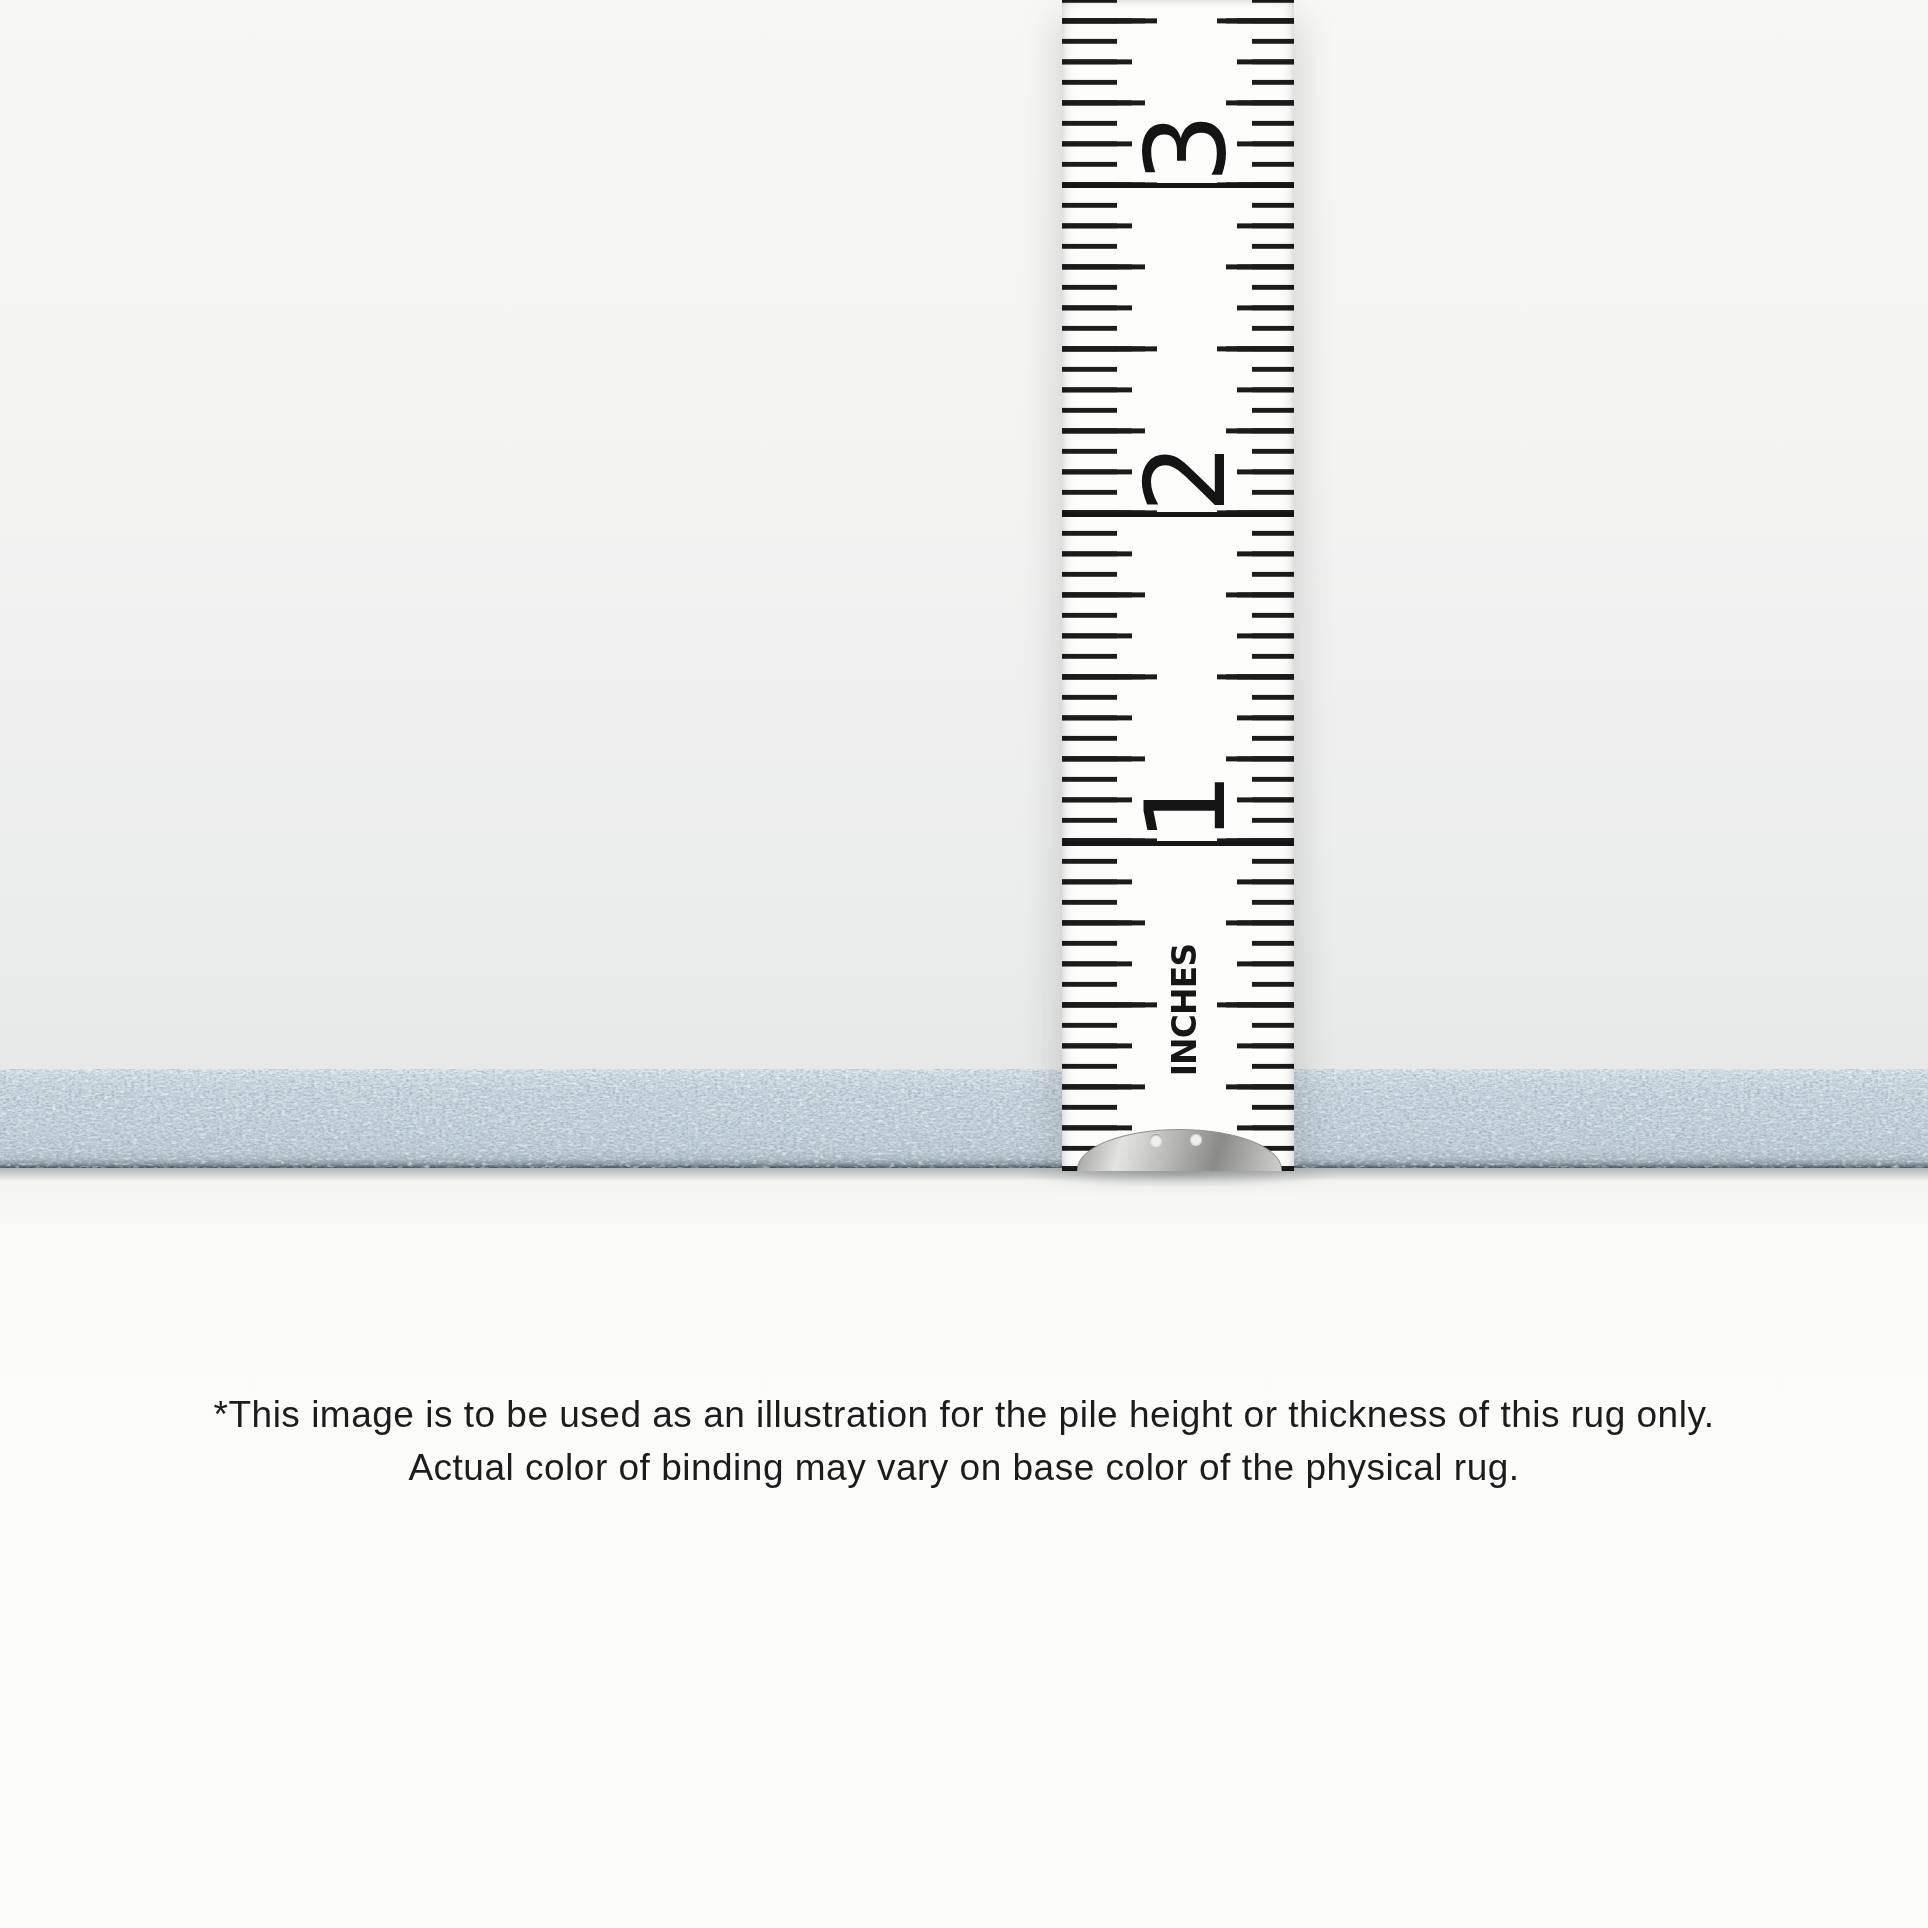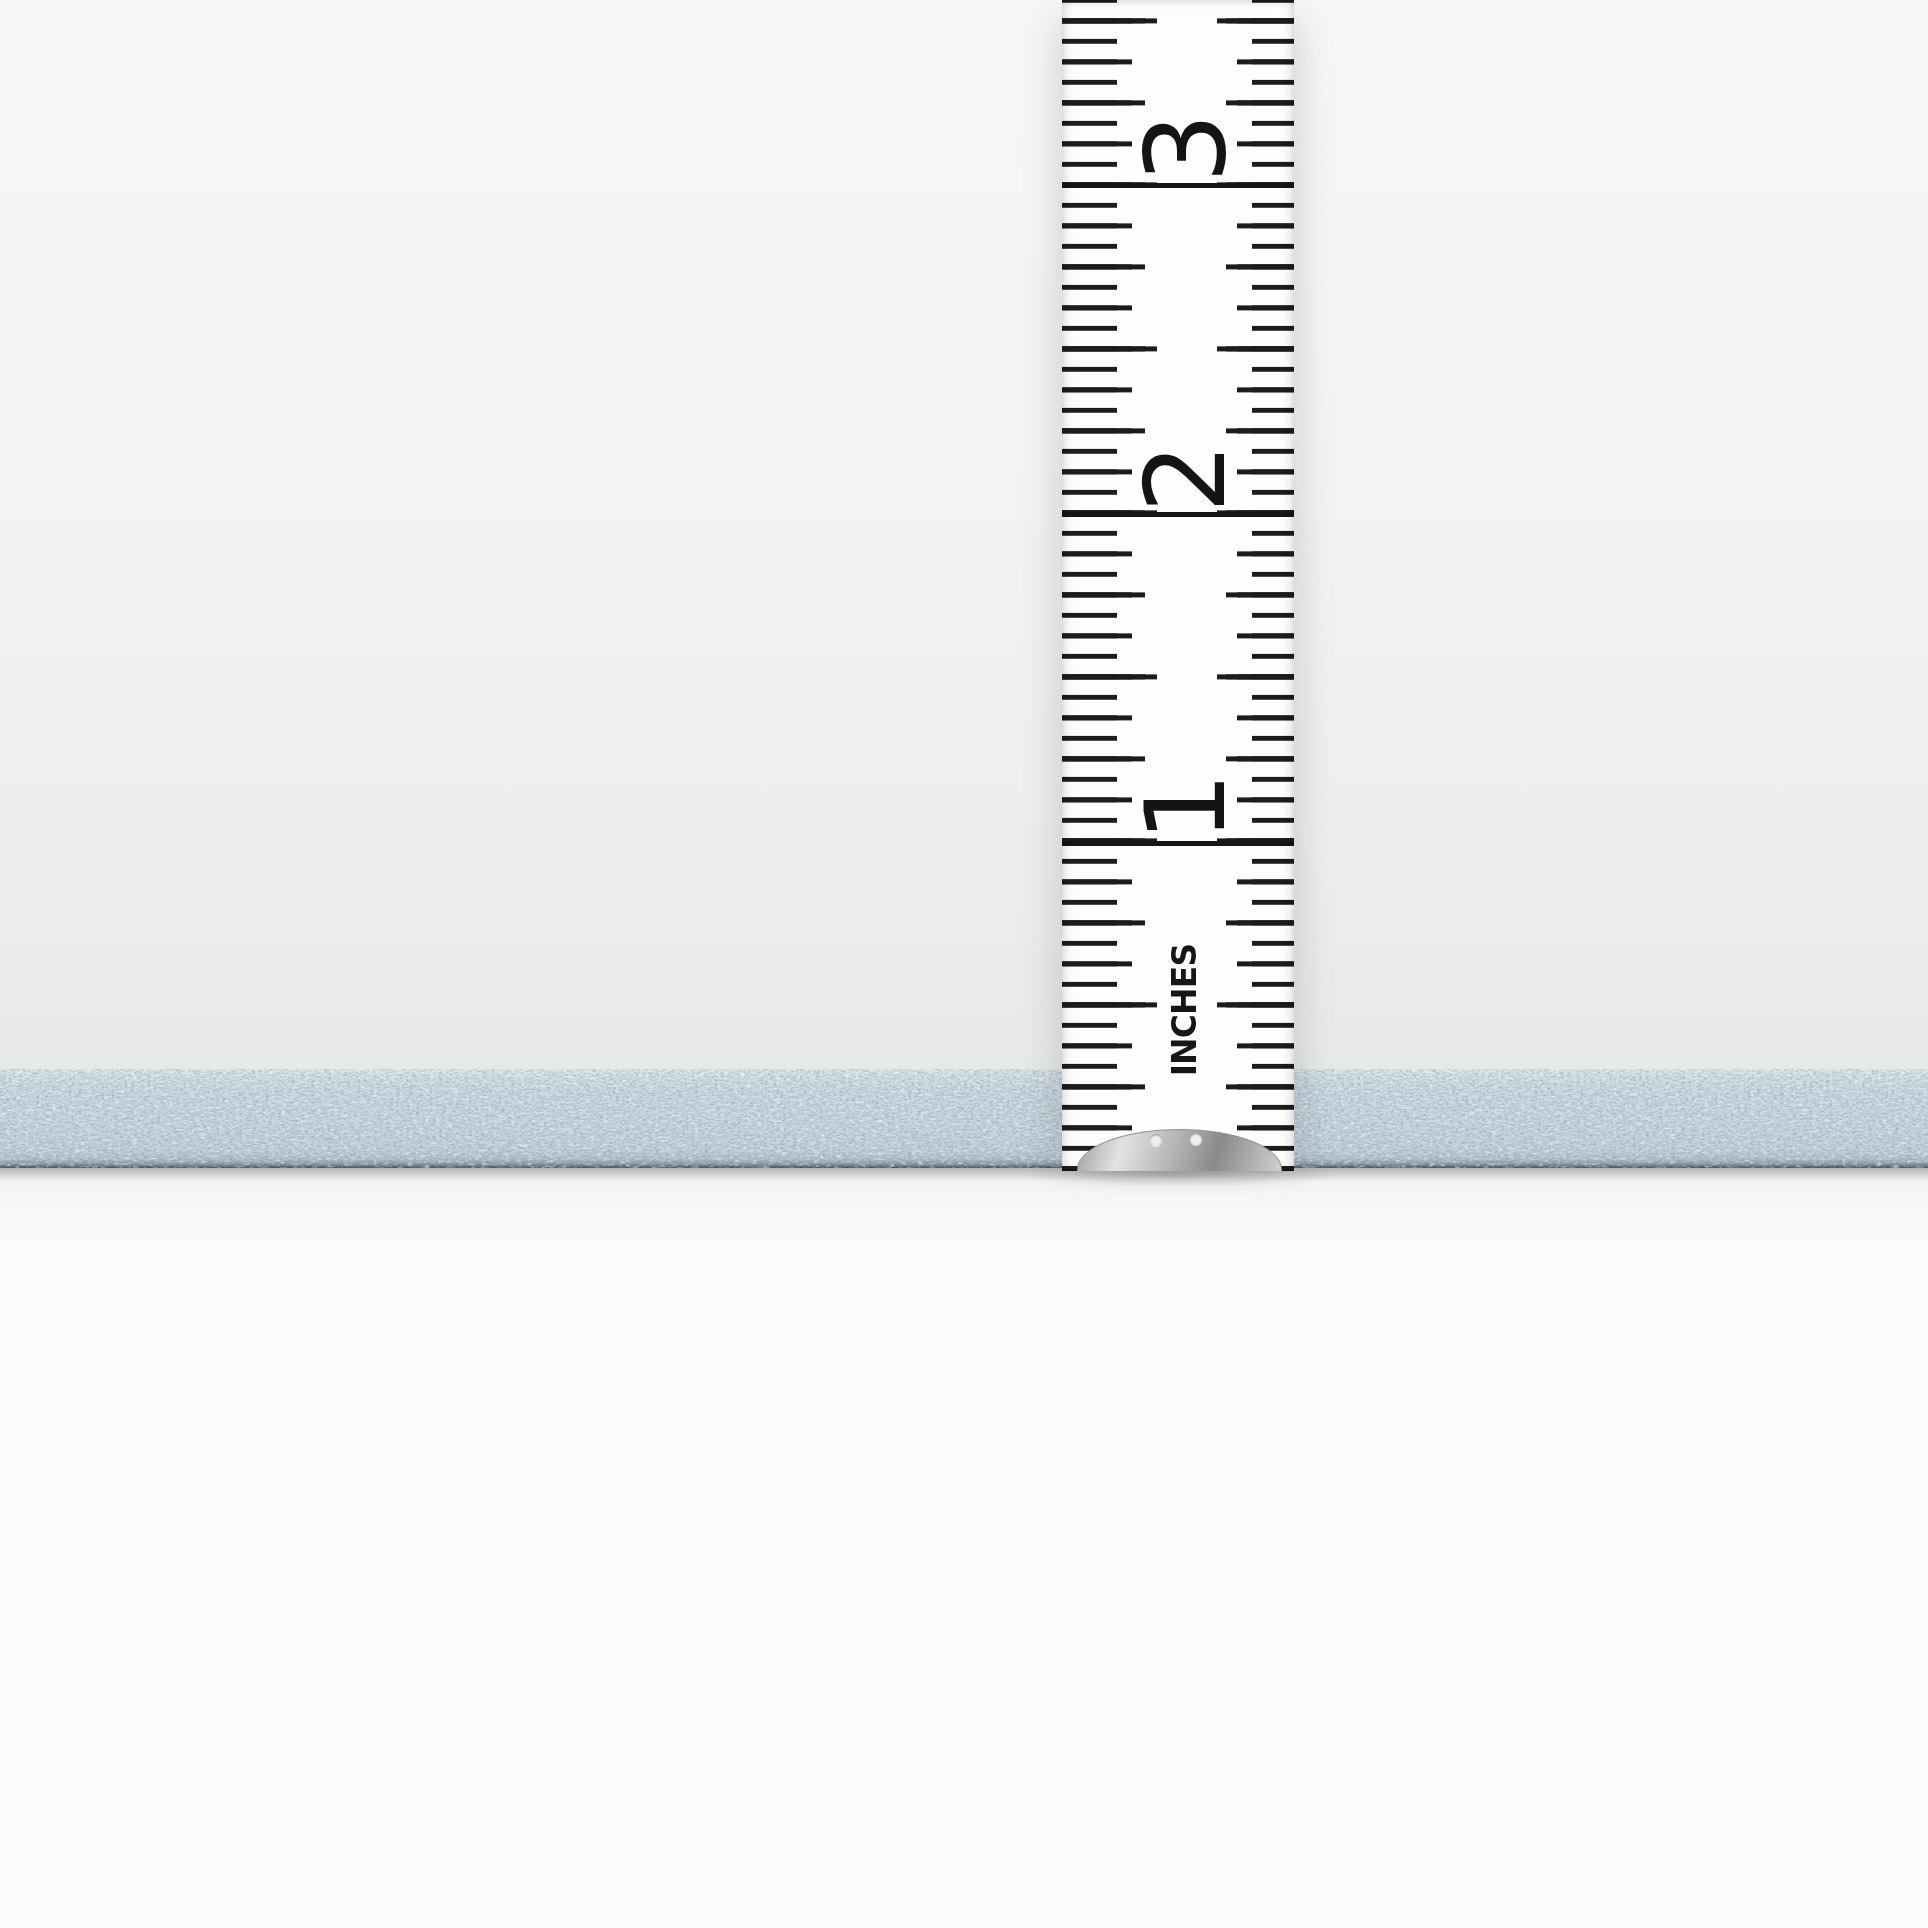--- a/index.html
+++ b/index.html
@@ -107,15 +107,19 @@
     <span class="digit d3">3</span>
     <span class="digit d2">2</span>
     <span class="digit d1">1</span>
     <span class="unit-label">INCHES</span>
     <div class="clip">
       <span class="rivet r1"></span>
       <span class="rivet r2"></span>
     </div>
   </div>
 
+  <div class="disclaimer">
+    <div>*This image is to be used as an illustration for the pile height or thickness of this rug only.</div>
+    <div>Actual color of binding may vary on base color of the physical rug.</div>
+  </div>
 
 </div>
 
 
 </body></html>

